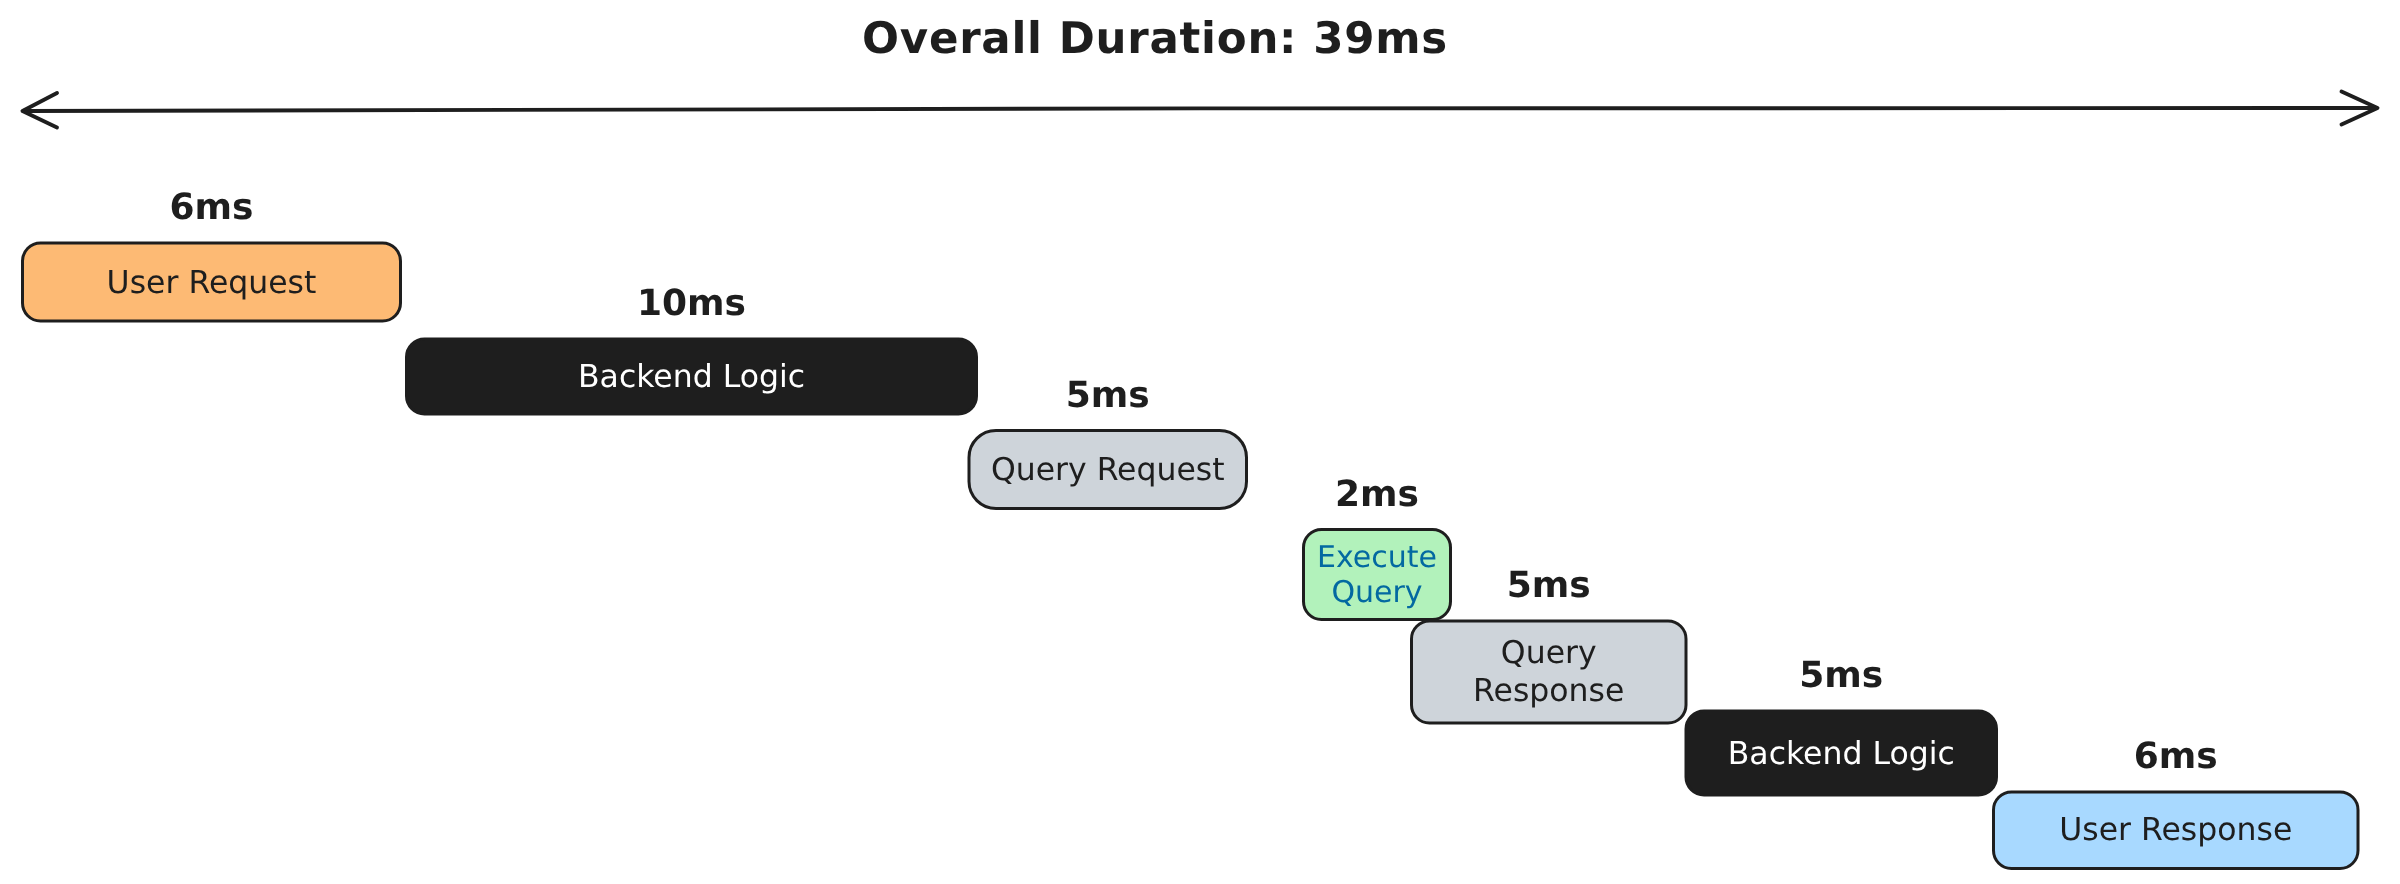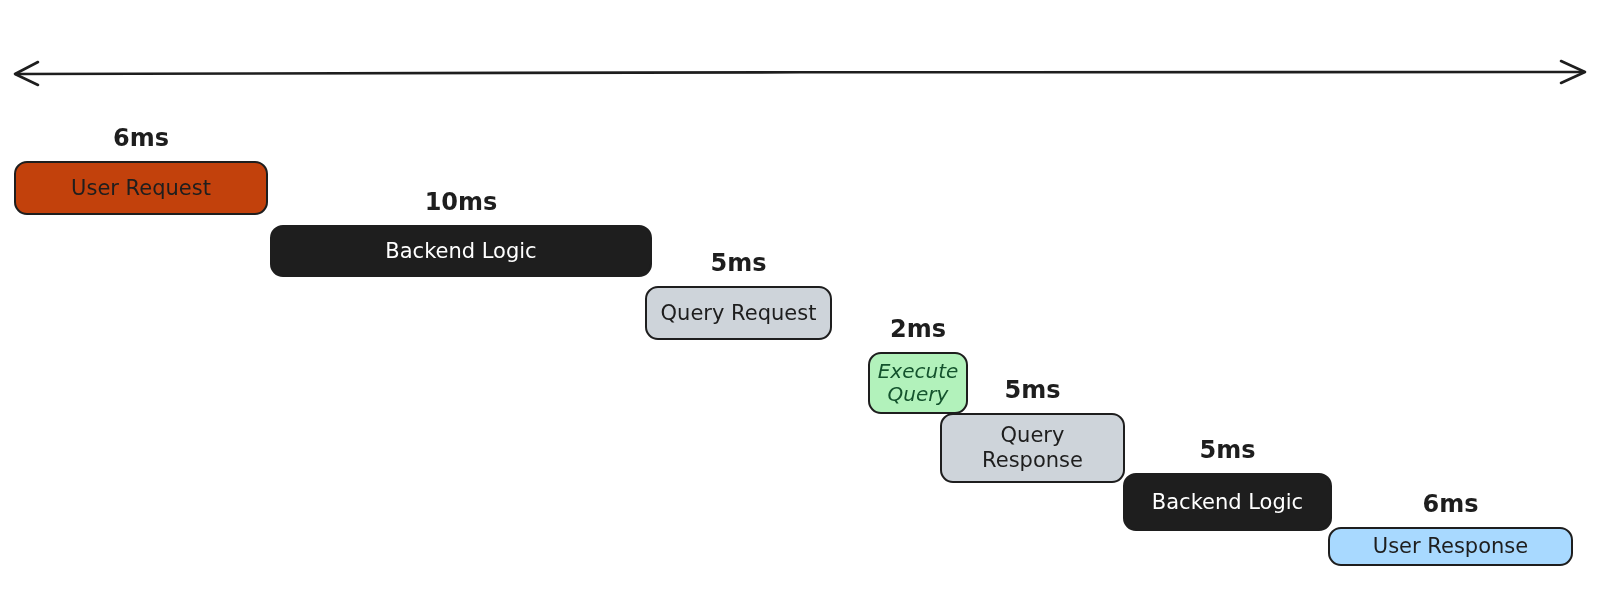--- a/index.html
+++ b/index.html
@@ -26,52 +26,53 @@
     display:flex;align-items:center;justify-content:center;
     font-size:21px;font-weight:500;text-align:center;line-height:25px;
     box-sizing:border-box;padding:2px 8px;
   }
   .s1{left:14px;top:127px;width:254px;}   .s1 .box{height:54px;}
   .s2{left:270px;top:191px;width:382px;}  .s2 .box{height:52px;}
   .s3{left:645px;top:252px;width:187px;}  .s3 .box{height:54px;}
   .s4{left:868px;top:318px;width:100px;}  .s4 .box{height:62px;font-size:20px;line-height:23px;}
   .s5{left:940px;top:379px;width:185px;}  .s5 .box{height:70px;}
   .s6{left:1123px;top:439px;width:209px;} .s6 .box{height:58px;}
-  .s7{left:1328px;top:493px;width:245px;} .s7 .box{height:39px;}
+  .s7{left:1328px;top:493px;width:245px;} .s7 .box{height:53px;}
 </style>
 </head>
 <body>
 
 <div class="canvas">
 
+  <div class="title">Overall Duration: 39ms</div>
 
   <svg class="span-arrow" viewBox="0 0 1600 42" xmlns="http://www.w3.org/2000/svg">
     <path d="M16,20 C 420,18.5 1180,17.5 1584,18" fill="none" stroke="#1e1e1e" stroke-width="2.6" stroke-linecap="round"></path>
     <path d="M38,8 L15,20 L38,31" fill="none" stroke="#1e1e1e" stroke-width="2.6" stroke-linecap="round" stroke-linejoin="round"></path>
     <path d="M1561,7 L1585,18 L1561,29" fill="none" stroke="#1e1e1e" stroke-width="2.6" stroke-linecap="round" stroke-linejoin="round"></path>
   </svg>
 
   <div class="step s1">
     <div class="duration">6ms</div>
-    <div class="box" style="background: #c2410c; color: rgb(30, 30, 30);">User Request</div>
+    <div class="box" style="background: #fdba74; color: rgb(30, 30, 30);">User Request</div>
   </div>
 
   <div class="step s2">
     <div class="duration">10ms</div>
     <div class="box" style="background: rgb(30, 30, 30); color: rgb(255, 255, 255);">Backend Logic</div>
   </div>
 
   <div class="step s3">
     <div class="duration">5ms</div>
-    <div class="box" style="background: rgb(206, 212, 218); color: rgb(30, 30, 30);">Query Request</div>
+    <div class="box" style="background: rgb(206, 212, 218); color: rgb(30, 30, 30); border-radius: 19px;">Query Request</div>
   </div>
 
   <div class="step s4">
     <div class="duration">2ms</div>
-    <div class="box" style="background: rgb(178, 242, 187); color: #14532d; font-style: italic;">Execute Query</div>
+    <div class="box" style="background: rgb(178, 242, 187); color: #0369a1;">Execute Query</div>
   </div>
 
   <div class="step s5">
     <div class="duration">5ms</div>
     <div class="box" style="background: rgb(206, 212, 218); color: rgb(30, 30, 30);">Query Response</div>
   </div>
 
   <div class="step s6">
     <div class="duration">5ms</div>
     <div class="box" style="background: rgb(30, 30, 30); color: rgb(255, 255, 255);">Backend Logic</div>

